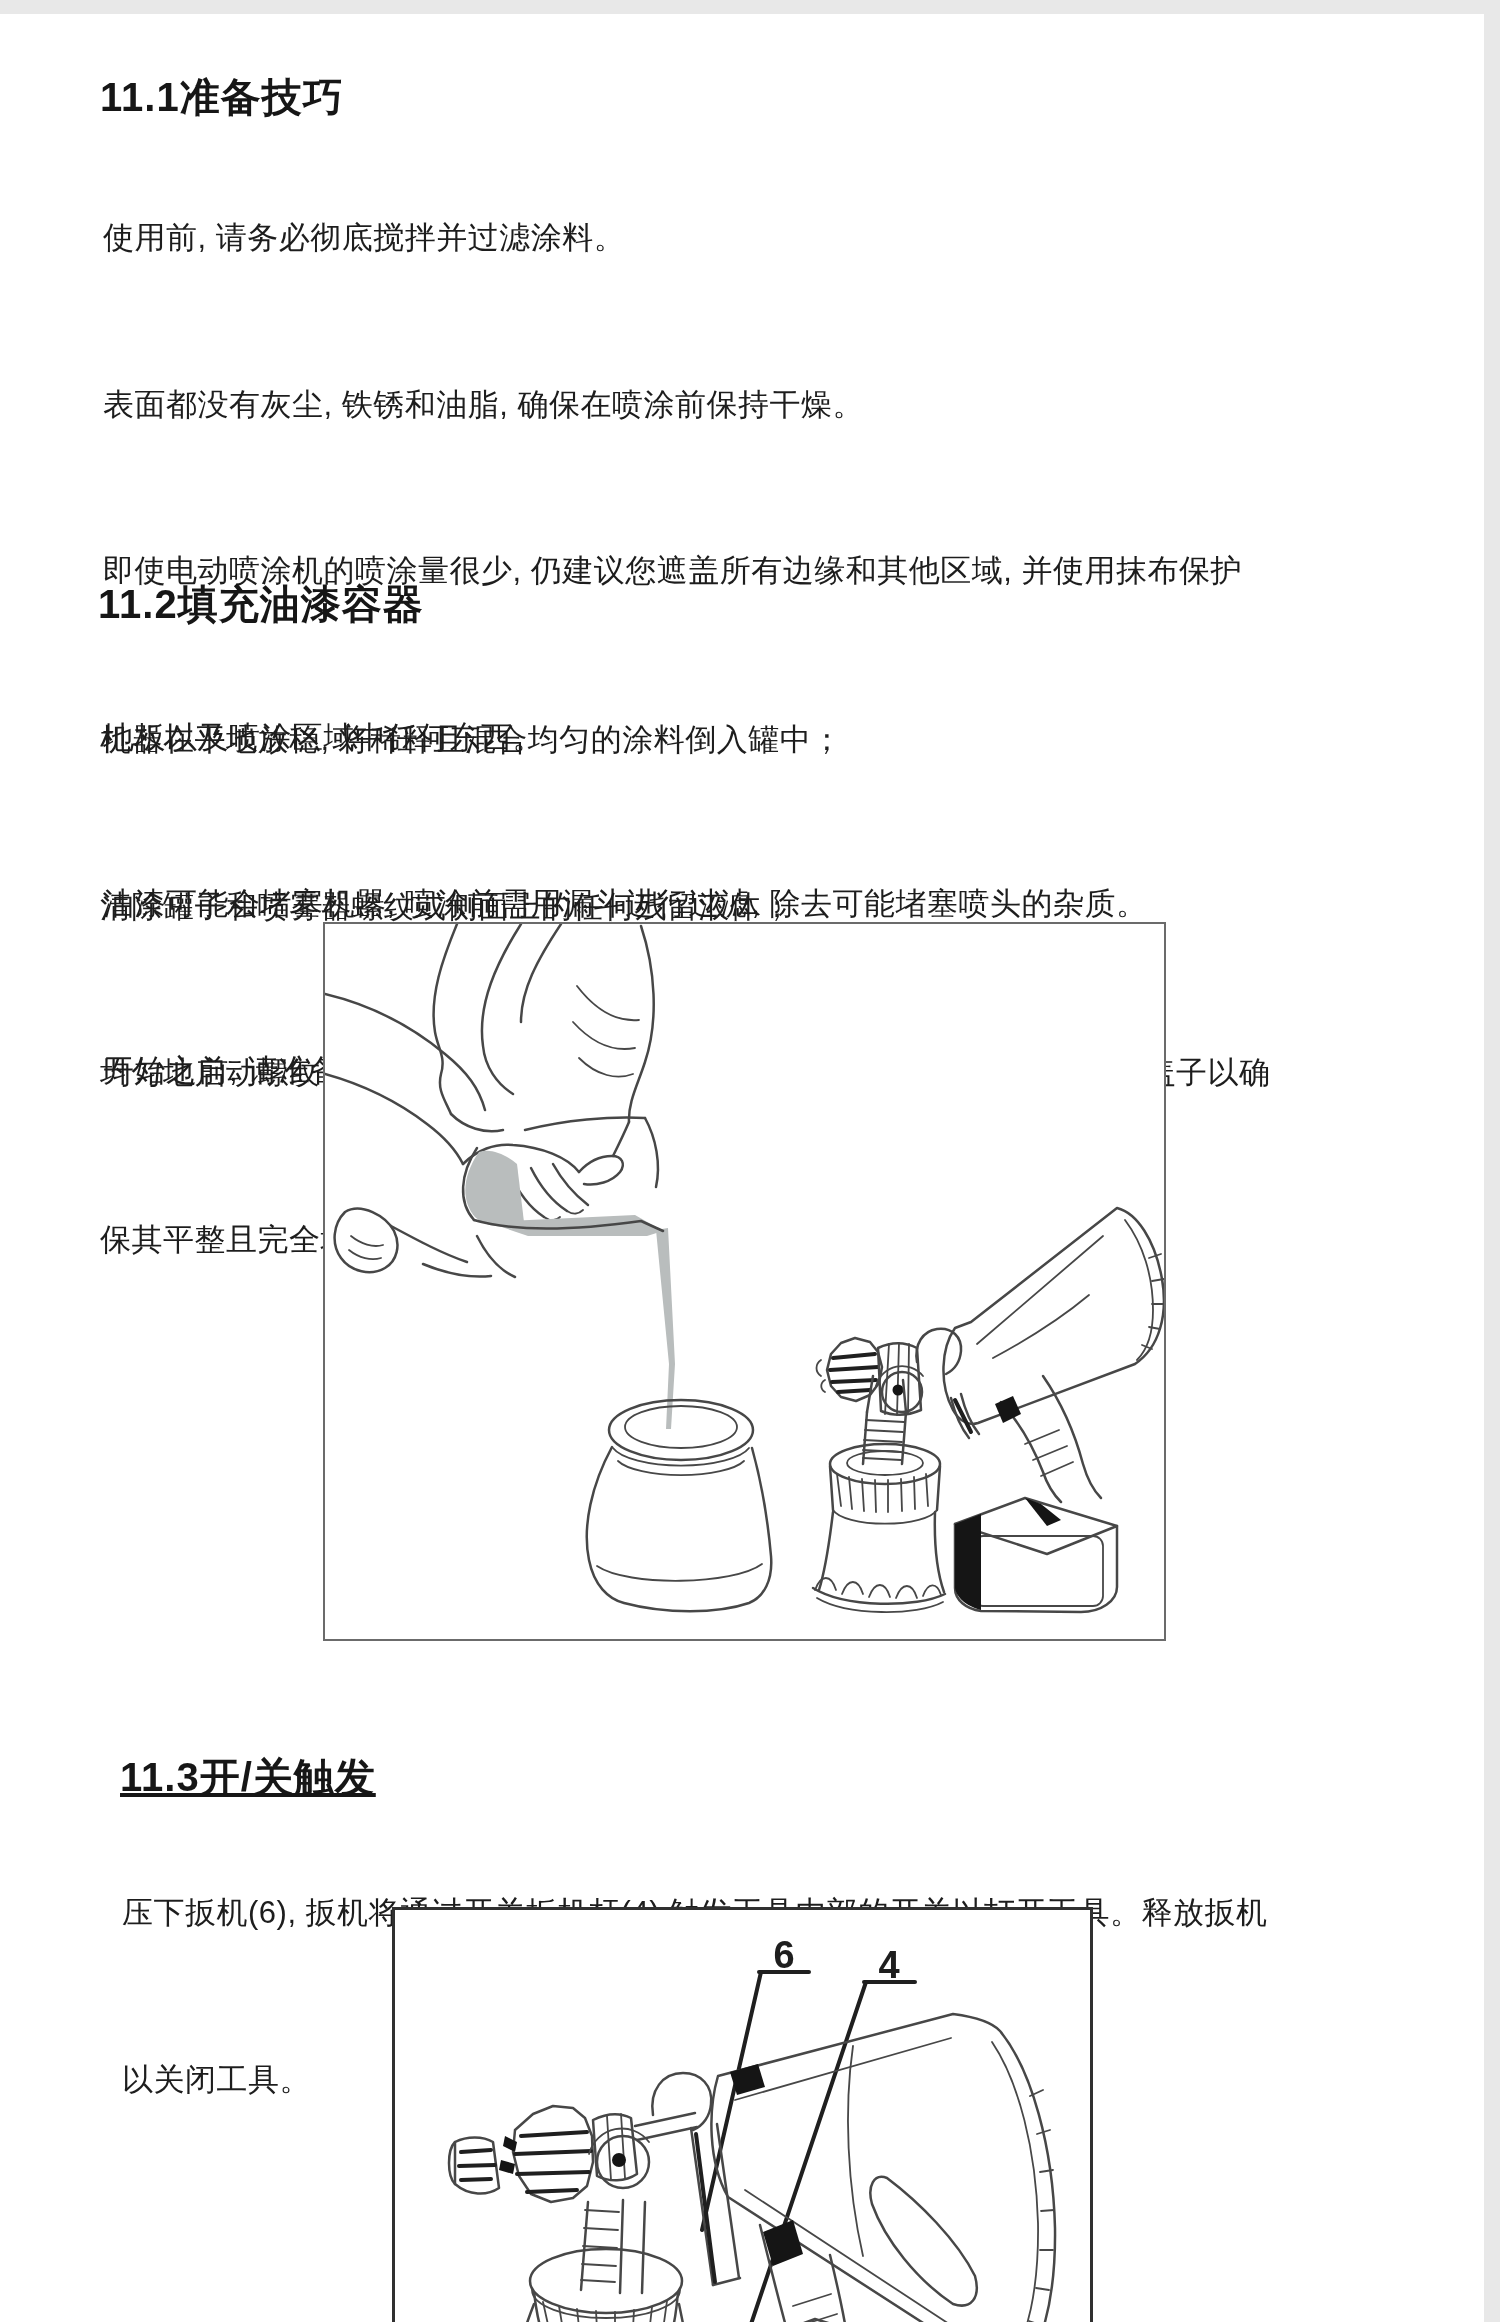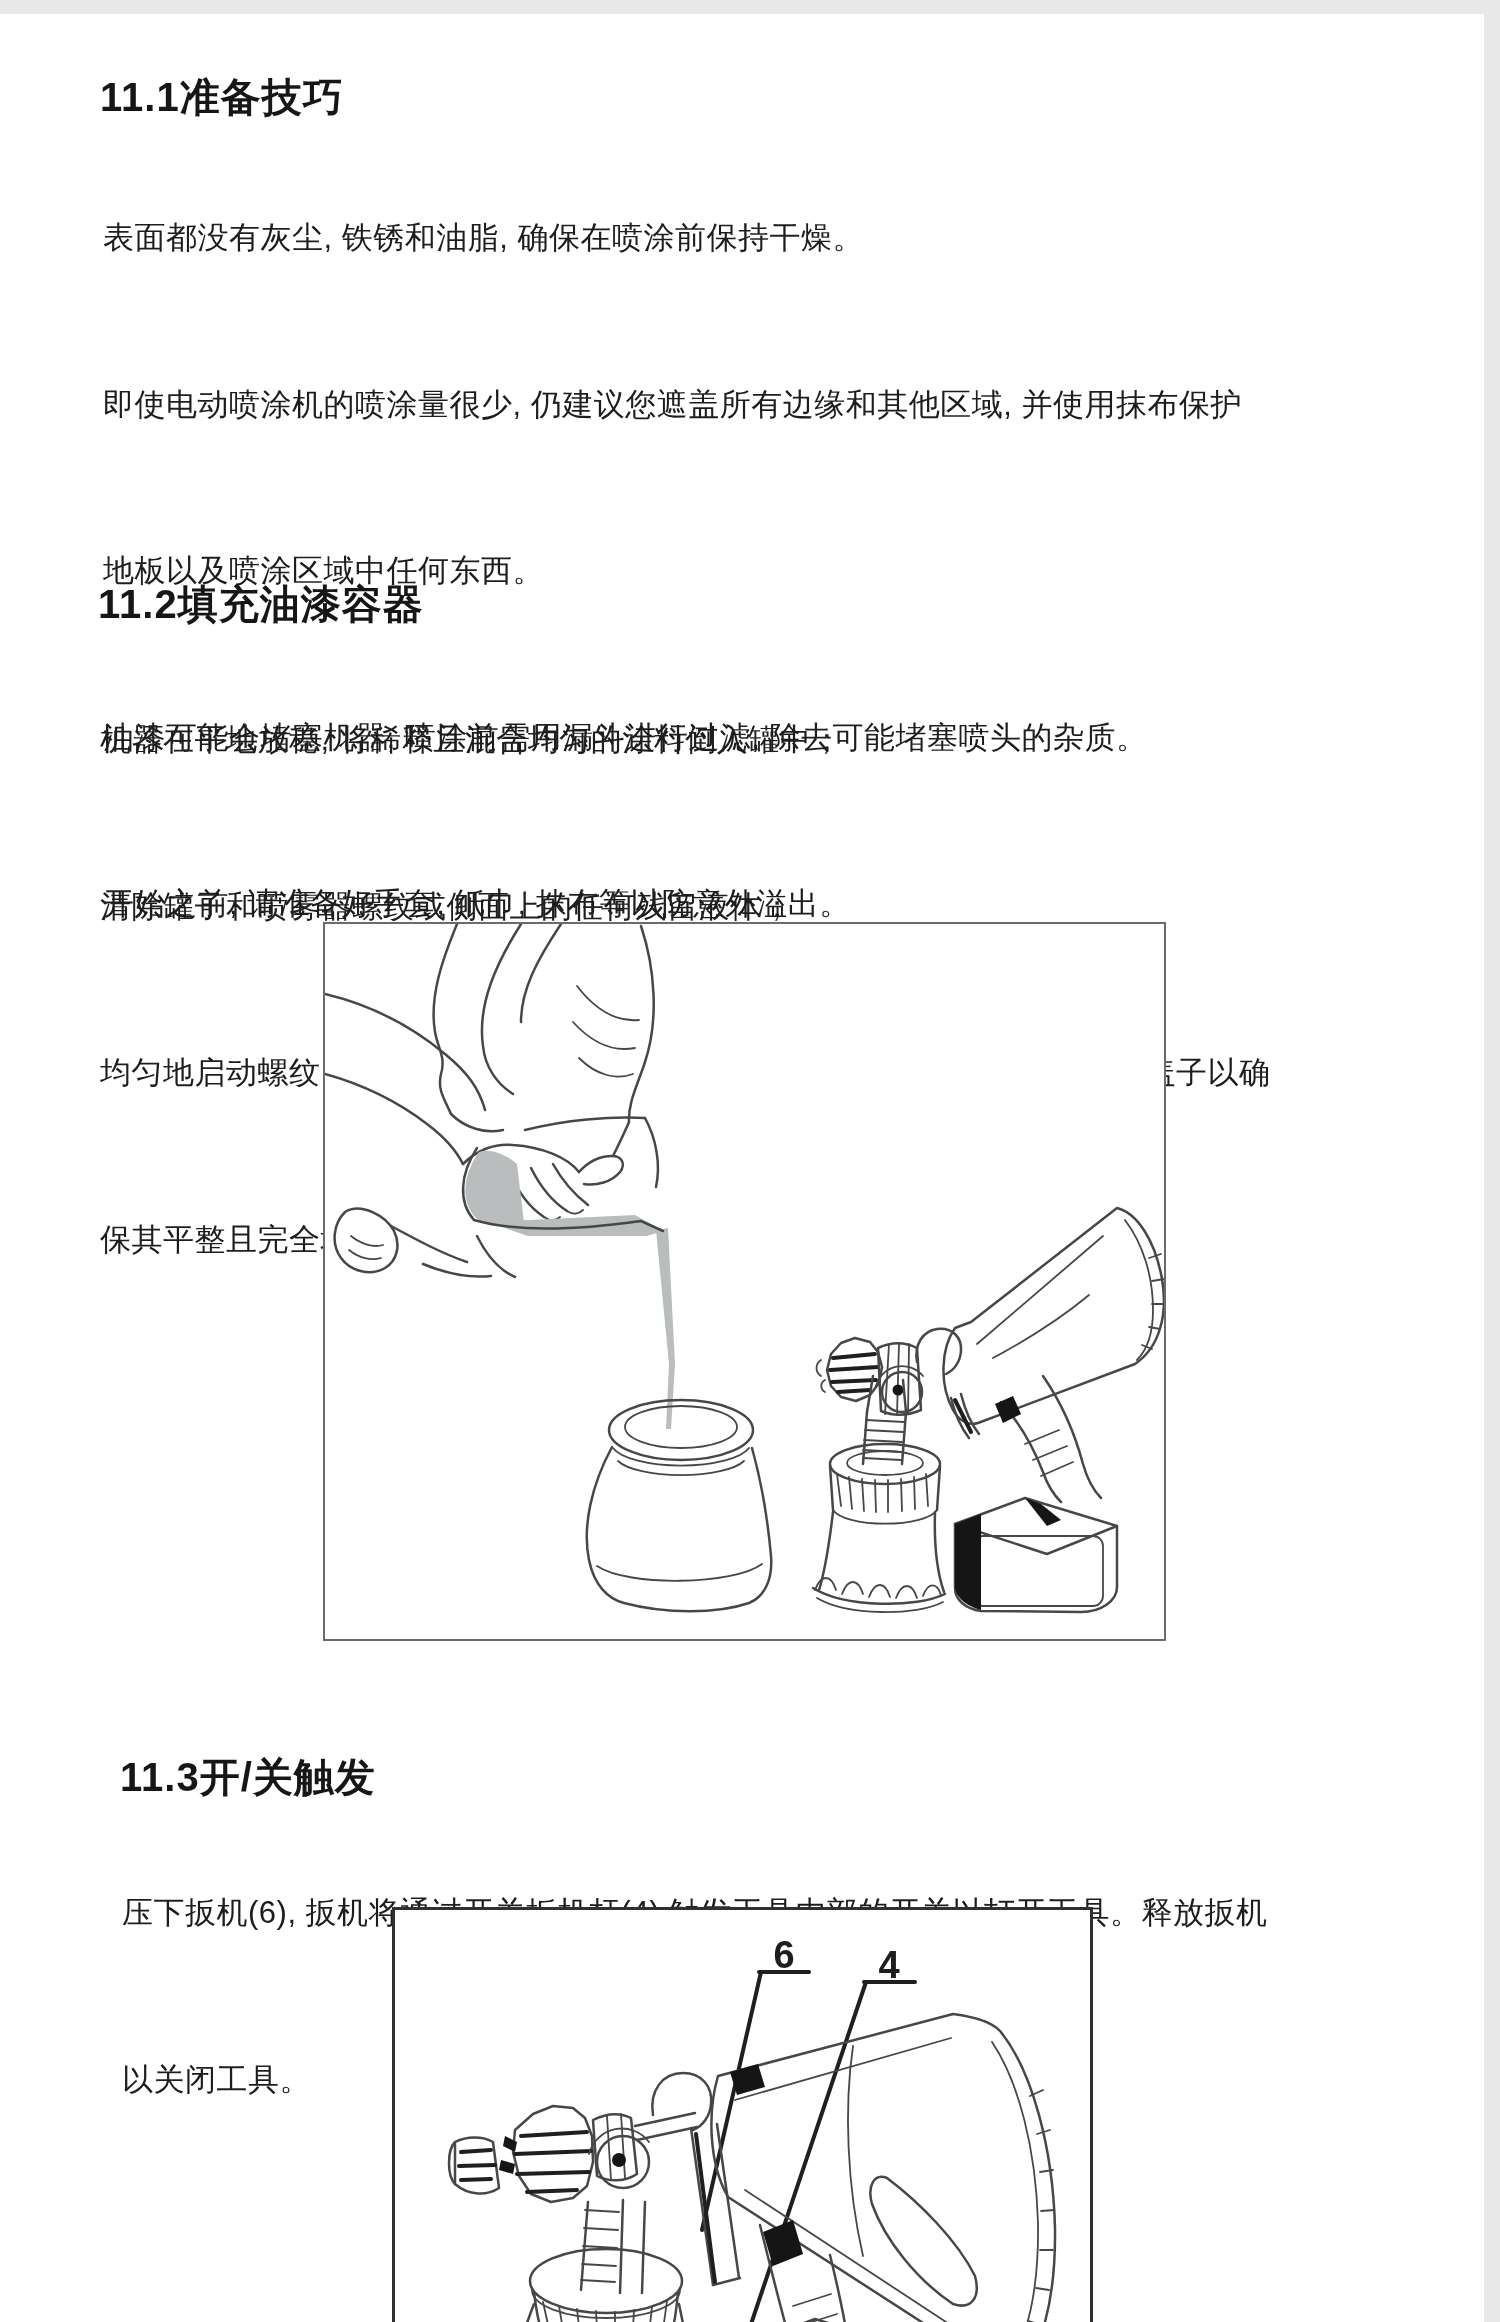--- a/index.html
+++ b/index.html
@@ -15,21 +15,21 @@
   }
   .para{
     position:absolute; font-size:31px; font-weight:500; letter-spacing:.5px;
     line-height:55.5px; white-space:pre;
   }
   .para div{height:55.5px;}
   #h1{left:100px; top:30px;}
   #p1{left:103px; top:85px;}
   #h2{left:98px;  top:537px;}
   #p2{left:100px; top:587px;}
-  #h3{left:120px; top:1710px;}
+  #h3{left:120px; top:1710px;text-decoration:underline;}
   #p3{left:122px; top:1760px;}
   .figure{position:absolute; background:#fff;}
   #fig1{left:283px; top:892px;  width:839px; height:715px; border:2px solid #6b6b6b;}
   #fig2{left:352px; top:1877px; width:695px; height:445px; border:3px solid #303030; border-bottom:none;}
   .figure svg{display:block;}
   .ln{fill:none; stroke:#474747; stroke-width:2.5; stroke-linecap:round; stroke-linejoin:round;}
   .thin{fill:none; stroke:#474747; stroke-width:1.8; stroke-linecap:round;}
   .dk{fill:none; stroke:#1f1f1f; stroke-width:4; stroke-linecap:round;}
   .fillgray{fill:#b9bdbd; stroke:none;}
   .fillblk{fill:#151515; stroke:none;}
@@ -37,20 +37,21 @@
     font-size:38px; font-weight:600; fill:#1e1e1e;}
 </style>
 </head>
 <body>
 
 <main class="page">
 
   <section>
     <h2 id="h1" class="heading">11.1准备技巧</h2>
     <div id="p1" class="para">
+      <div>使用前, 请务必彻底搅拌并过滤涂料。</div>
       <div>表面都没有灰尘, 铁锈和油脂, 确保在喷涂前保持干燥。</div>
       <div>即使电动喷涂机的喷涂量很少, 仍建议您遮盖所有边缘和其他区域, 并使用抹布保护</div>
       <div>地板以及喷涂区域中任何东西。</div>
       <div>油漆可能会堵塞机器, 喷涂前需用漏斗进行过滤, 除去可能堵塞喷头的杂质。</div>
       <div>开始之前, 请准备好手套, 纸巾, 抹布等以防意外溢出。</div>
     </div>
   </section>
 
   <section>
     <h2 id="h2" class="heading">11.2填充油漆容器</h2>

